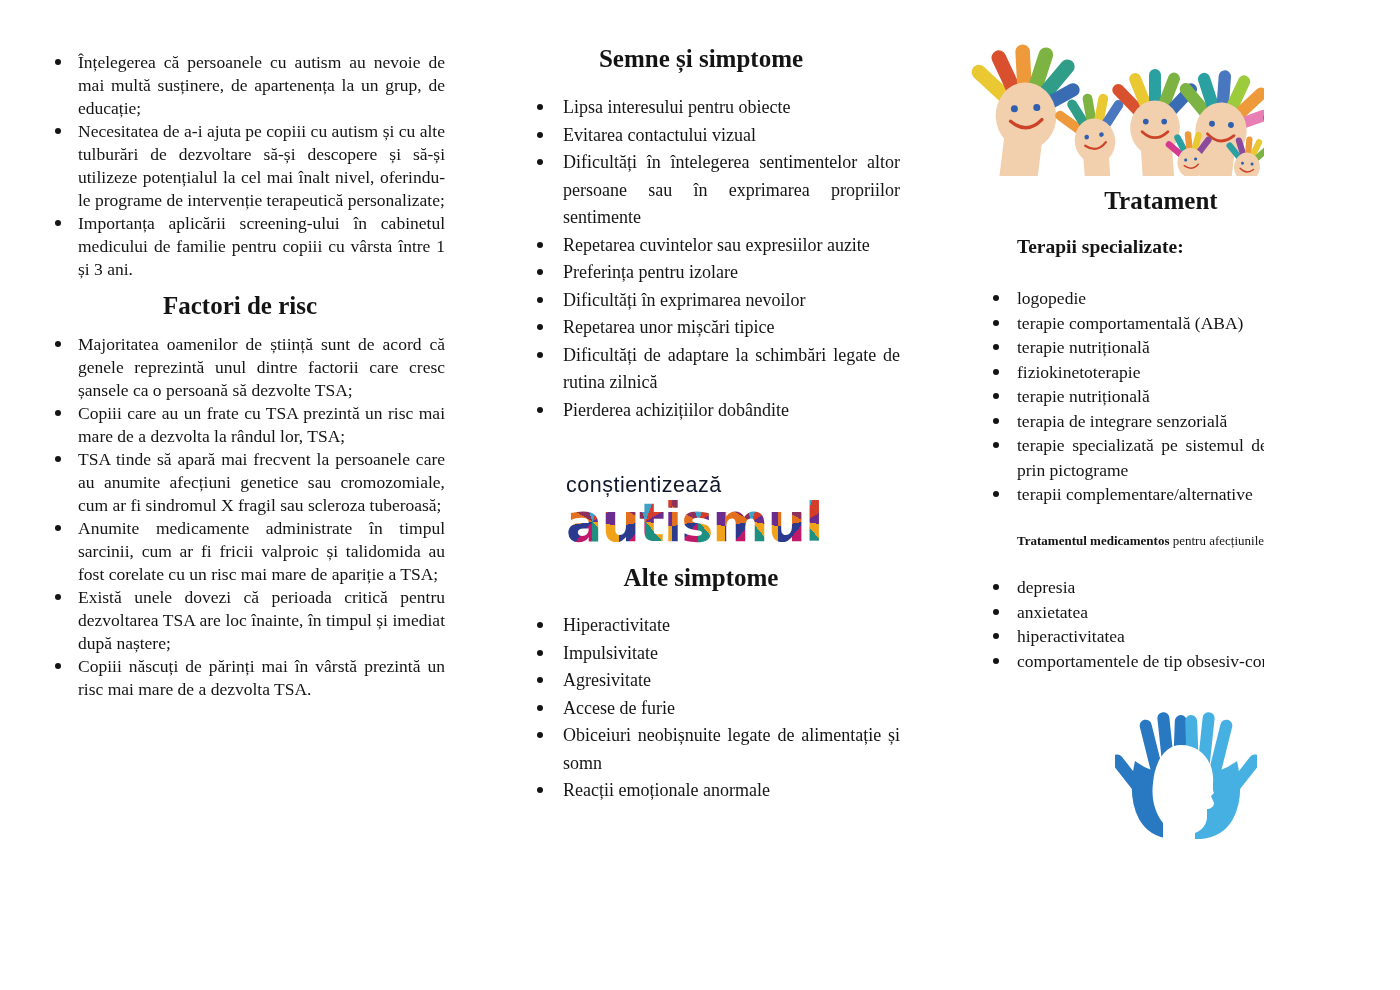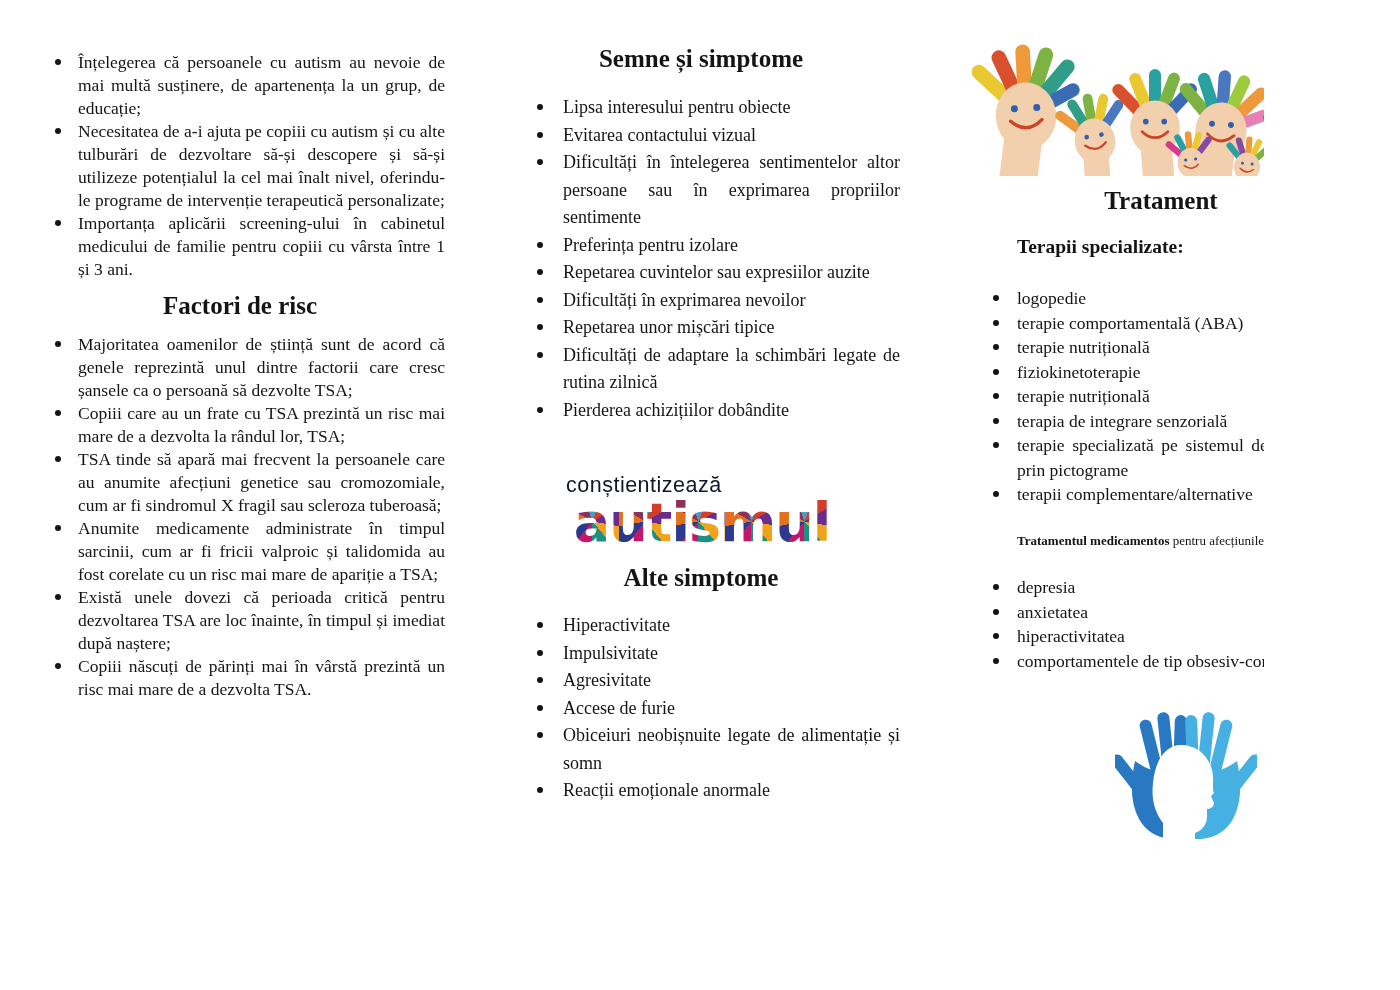--- a/index.html
+++ b/index.html
@@ -48,21 +48,21 @@
   
   .aware-logo { width:272px; margin:18px 0 0 64px; }
   .aware-line1 {
     font-family:"Liberation Sans","DejaVu Sans",sans-serif;
     font-size:21.5px; line-height:26px; color:#0f172a;
     letter-spacing:0.5px; padding-right:2px;margin-top:48px;
   }
   .aware-line2 {
     font-family:"DejaVu Sans","Liberation Sans",sans-serif;
     font-weight:800; font-size:54px; line-height:50px; letter-spacing:-1px;
-    color:#b03a2e; text-align:center;
+    color:#b03a2e; text-align:left;
   }
   @supports ((-webkit-background-clip: text) or (background-clip: text)) {
     .aware-line2 {
       background:
         conic-gradient(from 20deg,
           #d43d2a 0 40deg, #6a2c8f 0 80deg, #f0a21a 0 120deg,
           #1f8f82 0 160deg, #c2186b 0 200deg, #2b3a8f 0 240deg,
           #e2701d 0 280deg, #8f2f5c 0 320deg, #3fa0c9 0 360deg);
       background-size:53px 47px;
       -webkit-background-clip:text; background-clip:text;
@@ -97,22 +97,22 @@
       </ul>
   </div>
 
   <div class="col col-mid">
     <div class="heading h-semne">Semne și simptome</div>
     <ul class="bullet-list">
 
     <li>Lipsa interesului pentru obiecte</li>
         <li>Evitarea contactului vizual</li>
         <li>Dificultăți în întelegerea sentimentelor altor persoane sau în exprimarea propriilor sentimente</li>
+        <li>Repetarea cuvintelor sau expresiilor auzite</li>
         <li>Preferința pentru izolare</li>
-        <li>Repetarea cuvintelor sau expresiilor auzite</li>
         <li>Dificultăți în exprimarea nevoilor</li>
         <li>Repetarea unor mișcări tipice</li>
         <li>Dificultăți de adaptare la schimbări legate de rutina zilnică</li>
         <li>Pierderea achizițiilor dobândite</li>
       </ul>
 
     <div class="aware-logo">
       <div class="aware-line1">conștientizează</div>
       <div class="aware-line2">autismul</div>
     </div>

